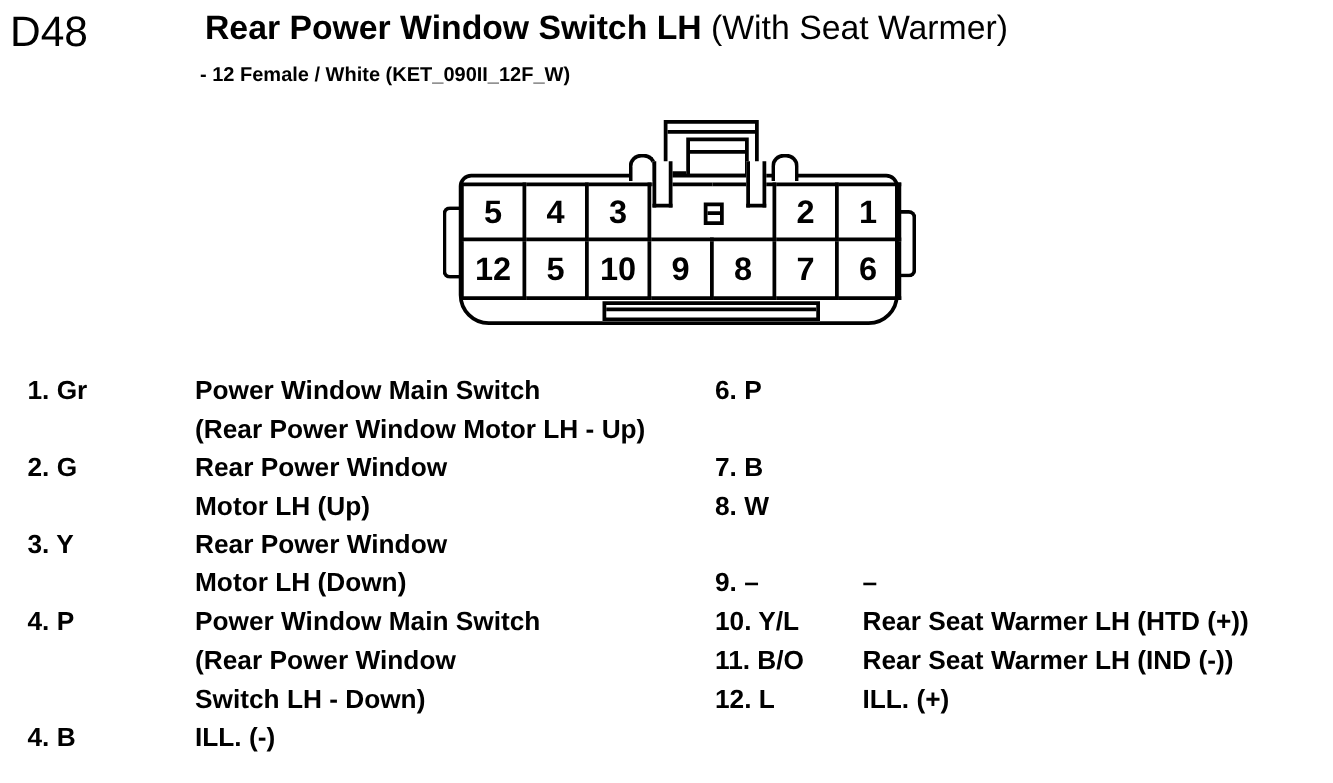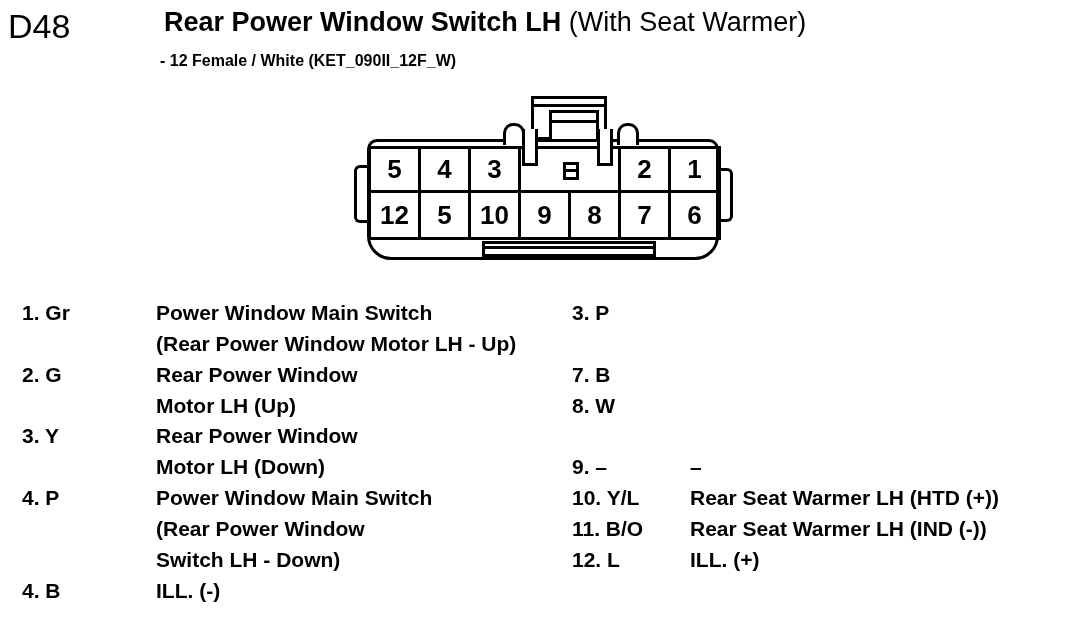--- a/index.html
+++ b/index.html
@@ -110,21 +110,21 @@
     <div class="chan chan-r"></div>
     <div class="notch">
         <div class="nline"></div>
       </div>
   </div>
 
   <div class="pinlist">
     <div class="prow">
       <span class="c-lp">1. Gr</span>
         <span class="c-ld">Power Window Main Switch</span>
-        <span class="c-rp">3. P</span>
+        <span class="c-rp">6. P</span>
         <span class="c-rd"></span>
     </div>
     <div class="prow">
       <span class="c-lp"></span>
         <span class="c-ld">(Rear Power Window Motor LH - Up)</span>
         <span class="c-rp"></span>
         <span class="c-rd"></span>
     </div>
     <div class="prow">
       <span class="c-lp">2. G</span>

